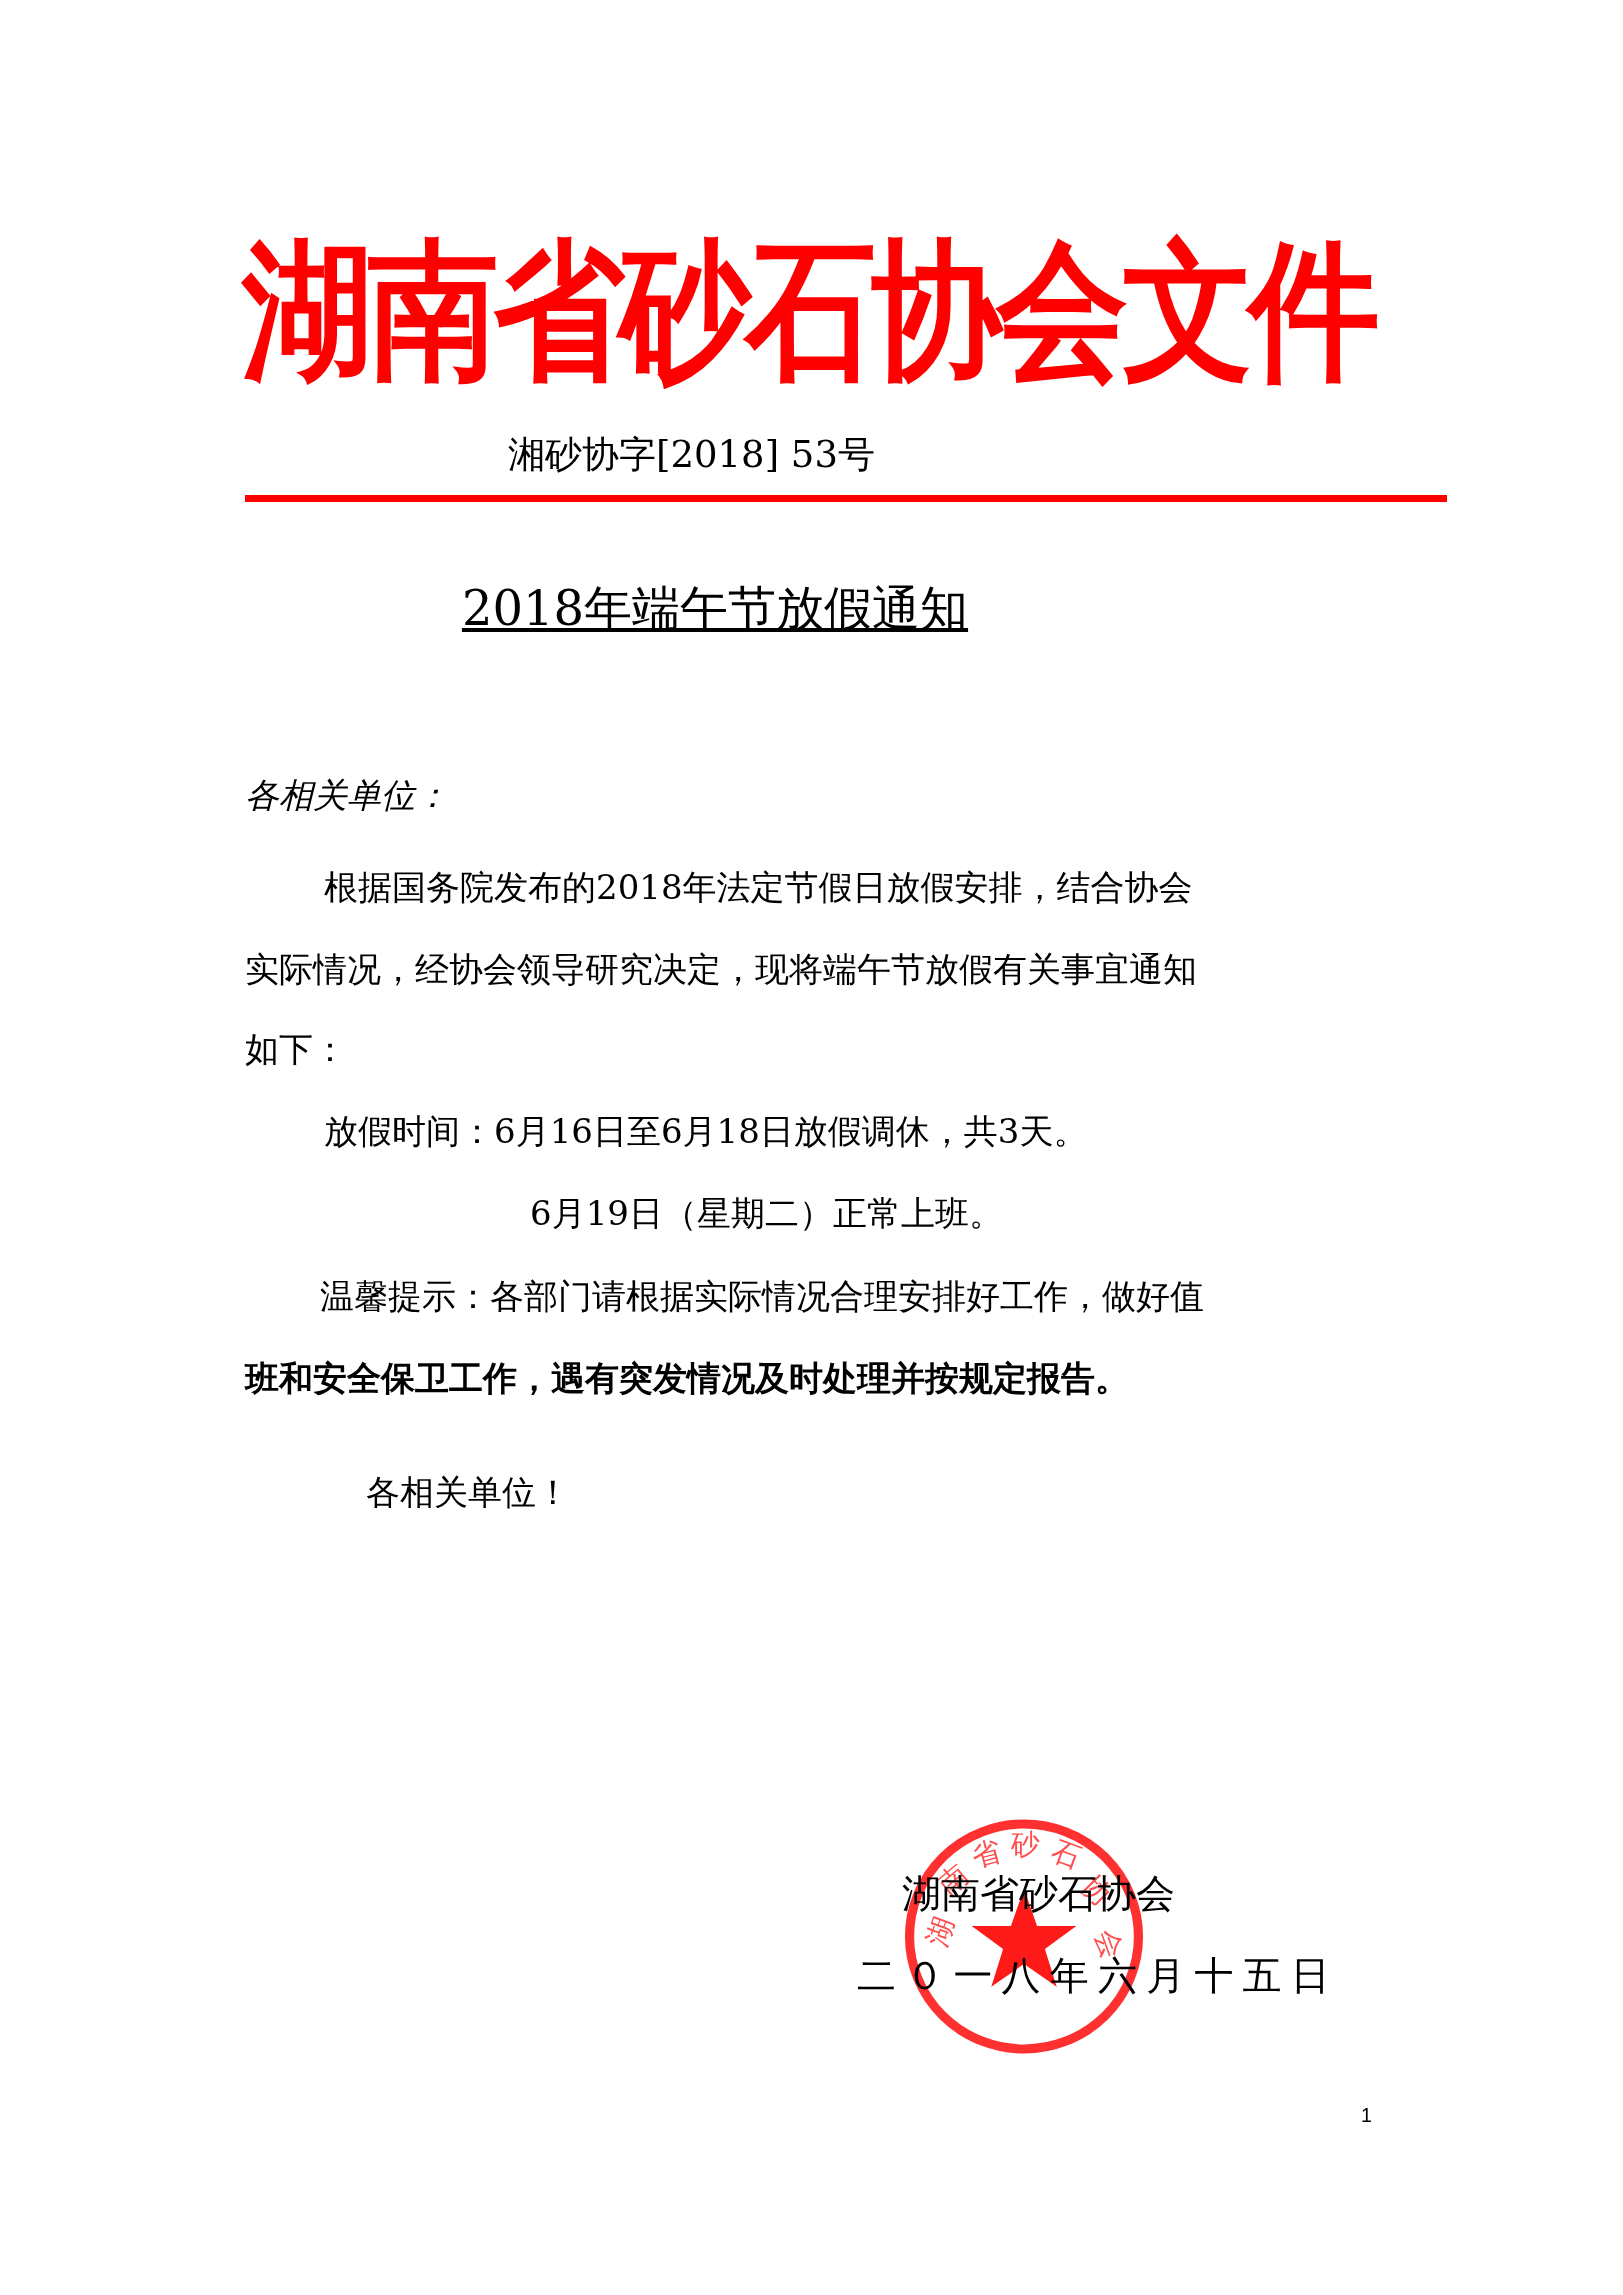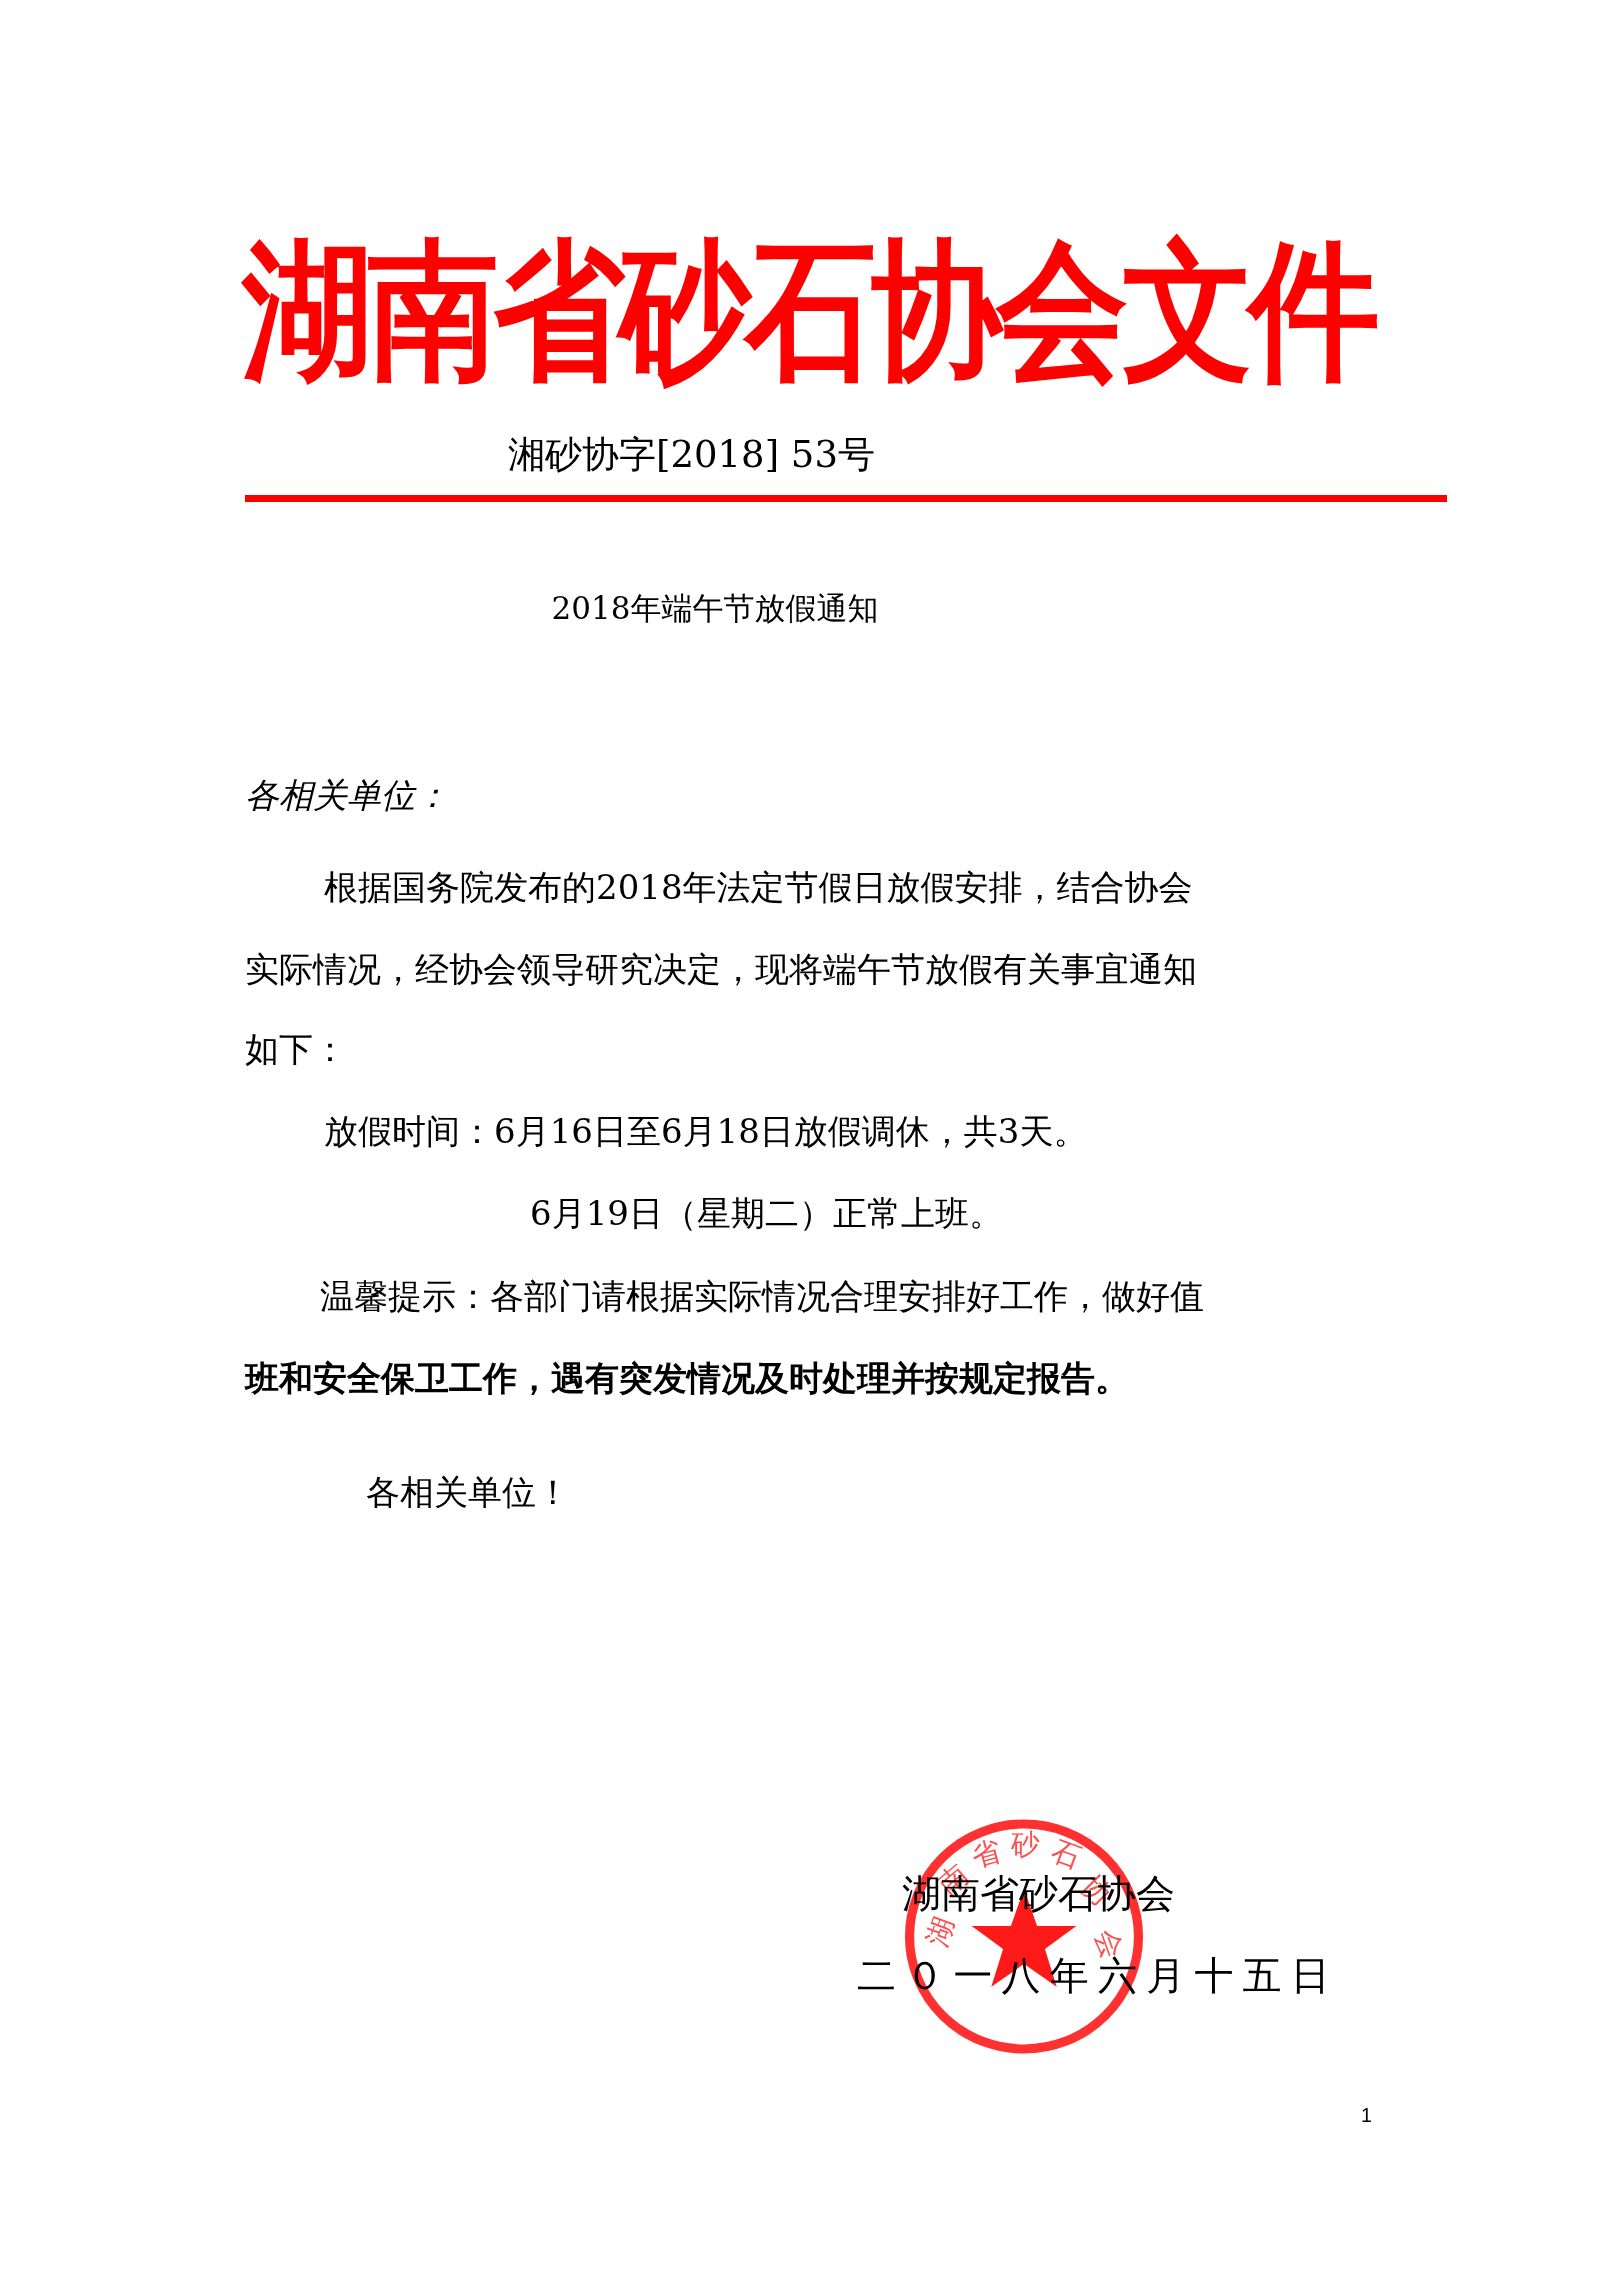--- a/index.html
+++ b/index.html
@@ -6,22 +6,22 @@
   body { width: 1623px; height: 2295px; position: relative; overflow: hidden;
          font-family: "DejaVu Serif", "Liberation Serif", serif; color: #000; }
   .abs { position: absolute; }
   .masthead { left: 242px; top: 209px; width: 1152px; height: 177px;
               color: #ff0000; font-family: "DejaVu Sans", "Liberation Sans", sans-serif;
               font-size: 131px; line-height: 177px; font-weight: bold; white-space: nowrap;
               letter-spacing: -5.2px; transform: scaleY(1.15); transform-origin: top left; }
   .docno { left: 0; width: 1553px; top: 429px; text-align: center; font-size: 37px; line-height: 52px;
            white-space: nowrap; padding-right: 170px; box-sizing: border-box; }
   .redline { left: 245px; top: 495px; width: 1202px; height: 6.5px; background: #ff0000; }
-  .title { left: 0; width: 1600px; top: 579px; text-align: center; font-size: 31px; line-height: 59px;
-           white-space: nowrap; padding-right: 170px; box-sizing: border-box; }
+  .title { left: 0; width: 1600px; top: 579px; text-align: center; font-size: 48px; line-height: 59px;
+           white-space: nowrap; padding-right: 170px; box-sizing: border-box; text-decoration: underline; }
   .para { font-size: 34px; line-height: 46px; white-space: nowrap; }
   .seal { left: 903px; top: 1818px; width: 242px; height: 237px; }
   .sign { font-size: 39px; line-height: 46px; white-space: nowrap; }
   .pageno { left: 1361px; top: 2104px; font-family: "Liberation Sans", sans-serif; font-size: 19.6px; }
 </style>
 </head>
 <body>
 
 <div class="abs masthead">湖南省砂石协会文件</div>
 <div class="abs docno">湘砂协字[2018] 53号</div>

